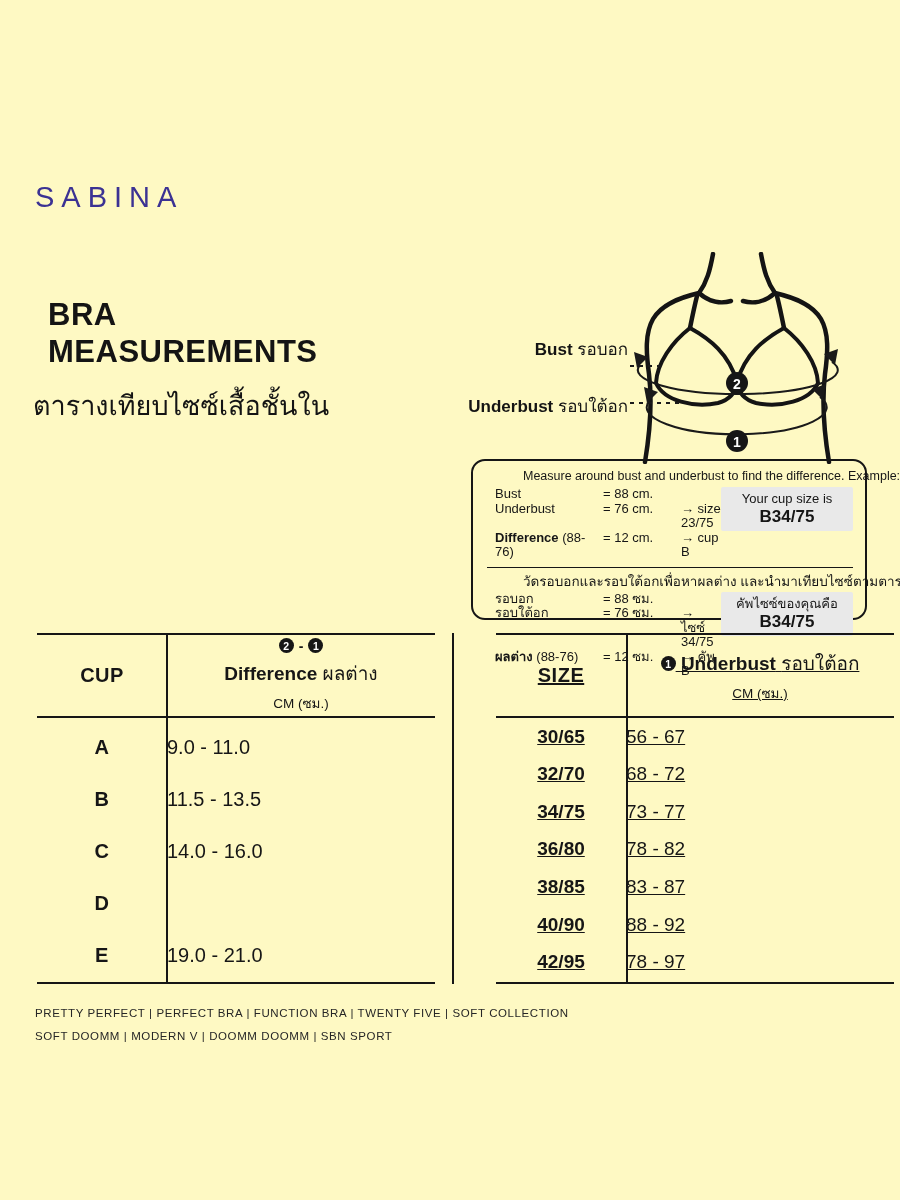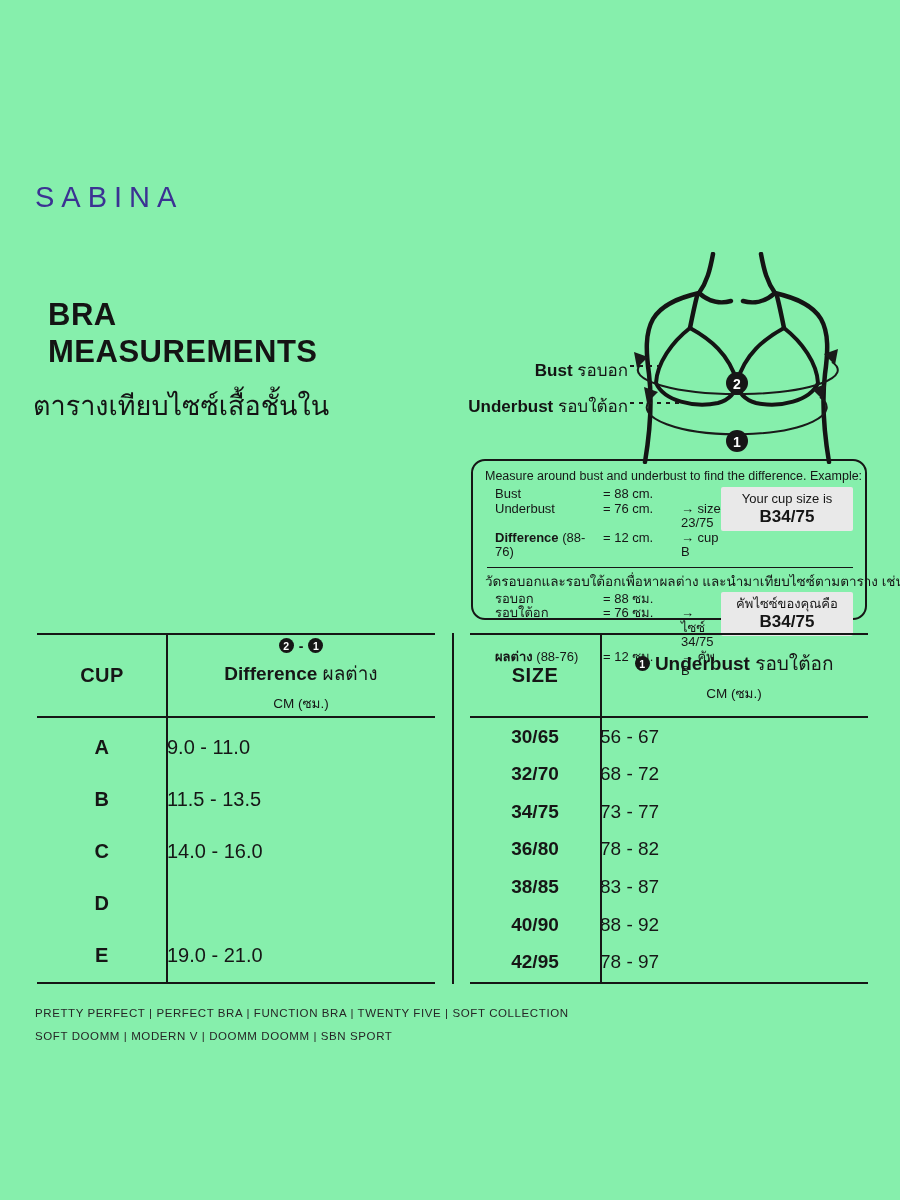--- a/index.html
+++ b/index.html
@@ -1,53 +1,53 @@
 <!DOCTYPE html>
 <html><head>
 <meta charset="utf-8">
 <style>
   * { margin:0; padding:0; box-sizing:border-box; }
   html,body { background:#ffffff; }
   body { font-family:"Liberation Sans","DejaVu Sans",sans-serif; color:#161616; }
-  #page { position:relative; width:900px; height:1200px; background:#86efac; overflow:hidden; }
+  #page { position:relative; width:900px; height:1200px; background:#fef9c3; overflow:hidden; }
 
   
   .brand { position:absolute; left:35px; top:181px; font-size:29px; font-weight:400;
            letter-spacing:7px; color:#3b3293; }
   .title { position:absolute; left:48px; top:296px; font-size:31px; font-weight:800;
            letter-spacing:0.5px; line-height:37px; color:#141414; }
   .subtitle { position:absolute; left:33px; top:384px; font-size:27px; color:#141414; }
 
   
   .diagram-svg { position:absolute; left:480px; top:252px; width:400px; height:212px; }
   .diag-label { position:absolute; right:272px; white-space:nowrap; font-size:17px;
                 color:#141414; text-align:right; }
   .diag-label b { font-weight:bold; }
 
   
   .info-box { position:absolute; left:471px; top:459px; width:396px; height:161px;
               border:2px solid #161616; border-radius:14px; padding:8px 10px 6px 12px; }
-  .info-intro { font-size:12.5px; line-height:15px; white-space:nowrap; }
+  .info-intro { font-size:12.5px; line-height:15px; white-space:nowrap;margin-left:38px; }
   .info-intro.th { font-size:13.5px; }
   .info-body { display:flex; margin-top:3px; }
   .info-rows { flex:1; padding-left:10px; }
   .irow { display:grid; grid-template-columns:108px 78px 1fr; font-size:13px; line-height:14.5px; }
   .irow .note { font-weight:normal; }
   .irow.bold .lab { font-weight:bold; }
   .cupbox { width:132px; background:#e9e9e9; border-radius:2px; text-align:center;
             padding:4px 2px 5px 2px; align-self:flex-start; margin-right:2px; }
   .cupbox-label { font-size:13px; line-height:16px; }
   .cupbox-value { font-size:17px; font-weight:bold; line-height:19px; }
   .info-divider { border:none; border-top:1.5px solid #161616; margin:7px 2px 6px 2px; }
 
   
   .sheet-table { position:absolute; top:633px; height:351px;
                  border-top:2.5px solid #161616; border-bottom:2.5px solid #161616; }
   .cup-table  { left:37px;  width:398px; }
-  .size-table { left:470px; width:398px; }
+  .size-table { left:496px; width:398px;text-decoration:underline; }
   .col-rule { position:absolute; top:0; bottom:0; width:1.5px; background:#161616; }
   .cup-table .col-rule { left:129px; }
   .size-table .col-rule { left:130px; }
   .mid-rule { position:absolute; left:452px; top:633px; width:2px; height:351px; background:#161616; }
 
   .t-header { height:83px; border-bottom:2px solid #161616; display:flex; }
   .t-h-col1 { width:130px; display:flex; align-items:center; justify-content:center;
               font-size:20px; font-weight:bold; letter-spacing:0.5px; }
   .t-h-col2 { flex:1; display:flex; flex-direction:column; align-items:center;
               justify-content:center; gap:4px; }
@@ -111,21 +111,21 @@
       <path d="M355 113 L358 97 L344 102 Z"></path>
       <path d="M167 151 L164 135 L178 140 Z"></path>
       <path d="M343 148 L346 132 L332 137 Z"></path>
     </g>
     <circle cx="257" cy="131" r="11" fill="#161616"></circle>
     <text x="257" y="136.5" text-anchor="middle" font-size="14" font-weight="bold" fill="#ffffff">2</text>
     <circle cx="257" cy="189" r="11" fill="#161616"></circle>
     <text x="257" y="194.5" text-anchor="middle" font-size="14" font-weight="bold" fill="#ffffff">1</text>
   </svg>
 
-  <div class="diag-label" style="top:356px">
+  <div class="diag-label" style="top:335px">
     <b>Bust</b>&nbsp;<span>รอบอก</span>
   </div>
   <div class="diag-label" style="top:392px">
     <b>Underbust</b>&nbsp;<span>รอบใต้อก</span>
   </div>
 
   <div class="info-box">
 
     <div class="info-intro">Measure around bust and underbust to find the difference. Example:</div>
     <div class="info-body">

